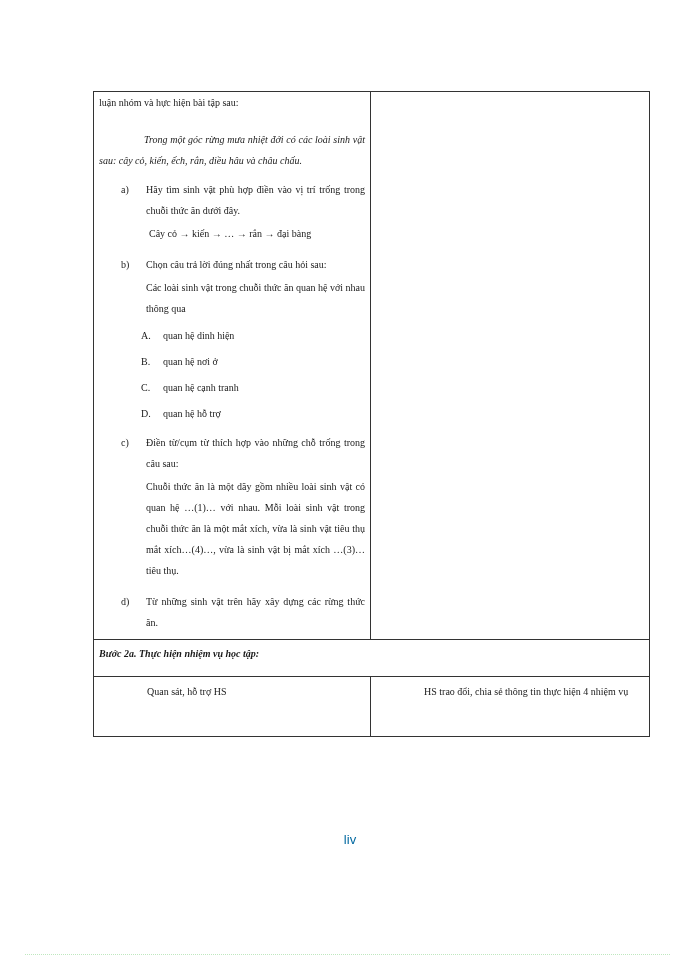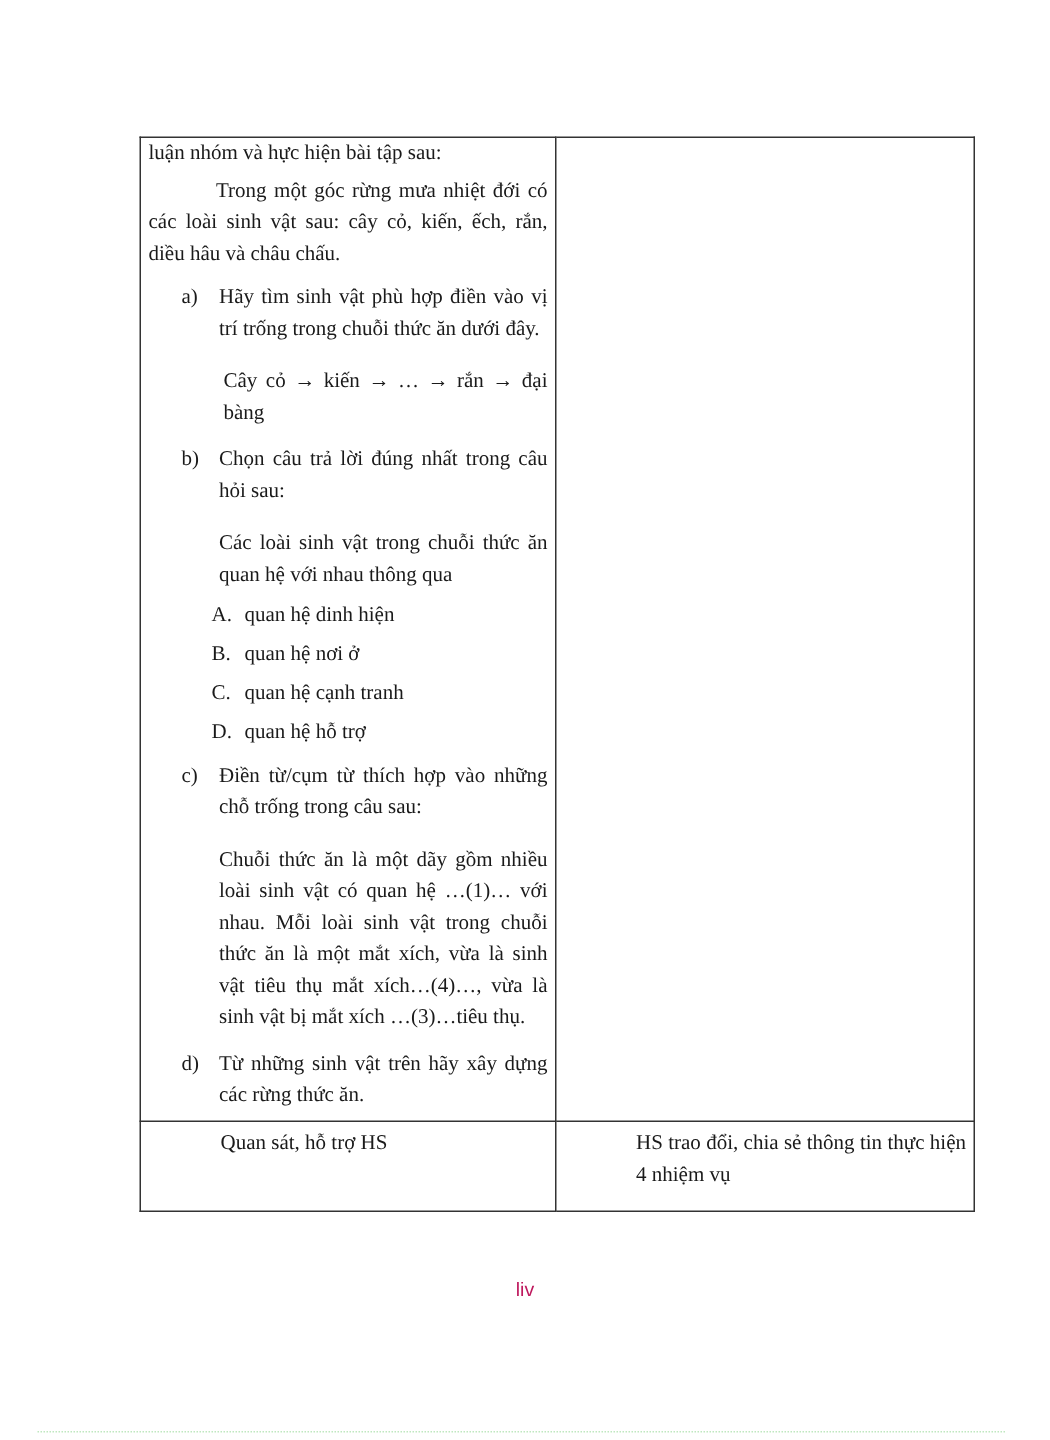--- a/index.html
+++ b/index.html
@@ -1,38 +1,38 @@
 <!DOCTYPE html>
 <html><head>
 <meta charset="utf-8">
 <style>
   html, body { margin: 0; padding: 0; background: #ffffff; }
   body { width: 700px; height: 960px; position: relative; overflow: hidden;
          font-family: "Liberation Serif", "DejaVu Serif", serif; color: #1a1a1a; }
   .page { position: absolute; left: 0; top: 0; width: 700px; height: 960px; }
   table.lesson { position: absolute; left: 93px; top: 91px; width: 556px;
-                 border-collapse: collapse; table-layout: fixed; font-size: 14px; }
+                 border-collapse: collapse; table-layout: fixed; font-size: 10px; }
   table.lesson td { border: 1px solid #333; vertical-align: top; padding: 0; }
   td.left { width: 276px; }
   td.right { width: 278px; }
   .cell-inner { padding: 0 5px 0 5px; line-height: 21px; }
   .justify { text-align: justify; }
-  .indent-para { text-indent: 45px; text-align: justify; margin: 4px 0 8px 0; }
+  .indent-para { text-indent: 45px; text-align: justify; margin: 16px 0 8px 0; font-style: italic; }
   .item { display: flex; margin-top: 6px; }
   .item .lbl { width: 25px; padding-left: 22px; flex: none; }
   .item .body { flex: 1; text-align: justify; }
-  .sub { margin-top: 14px; text-align: justify; }
+  .sub { margin-top: 2px; text-align: justify; }
   .opt { display: flex; margin: 5px 0 5px 42px; line-height: 21px; }
   .opt .ol { width: 22px; flex: none; }
   .step-row td { height: 36px; }
   .step-title { font-weight: bold; font-style: italic; padding: 8px 5px; }
   .last-row td { height: 59px; }
   .last-row .cell-inner { padding-top: 4px; margin-left: 48px; }
-  .page-num { position: absolute; left: 0; width: 700px; top: 852px; text-align: center;
-              font-family: "Liberation Sans", sans-serif; font-size: 13px; color: #be185d; }
+  .page-num { position: absolute; left: 0; width: 700px; top: 832px; text-align: center;
+              font-family: "Liberation Sans", sans-serif; font-size: 13px; color: #0369a1; }
   .dotline { position: absolute; left: 25px; right: 30px; top: 954px;
              border-top: 1px dotted #bfe8bf; }
 </style>
 </head>
 <body>
 
 <div class="page">
   <table class="lesson">
     <tbody>
         <tr>
@@ -88,20 +88,25 @@
             <div class="body">
               <div>Từ những sinh vật trên hãy xây dựng các rừng thức ăn.</div>
             </div>
           </div>
         </div>
       </td>
       <td class="right">
         <div class="cell-inner"></div>
       </td>
     </tr>
+    <tr class="step-row">
+      <td colspan="2">
+        <div class="step-title">Bước 2a. Thực hiện nhiệm vụ học tập:</div>
+      </td>
+    </tr>
     <tr class="last-row">
       <td class="left">
         <div class="cell-inner">Quan sát, hỗ trợ HS</div>
       </td>
       <td class="right">
         <div class="cell-inner justify">HS trao đổi, chia sẻ thông tin thực hiện 4 nhiệm vụ</div>
       </td>
     </tr>
   </tbody>
     </table>

